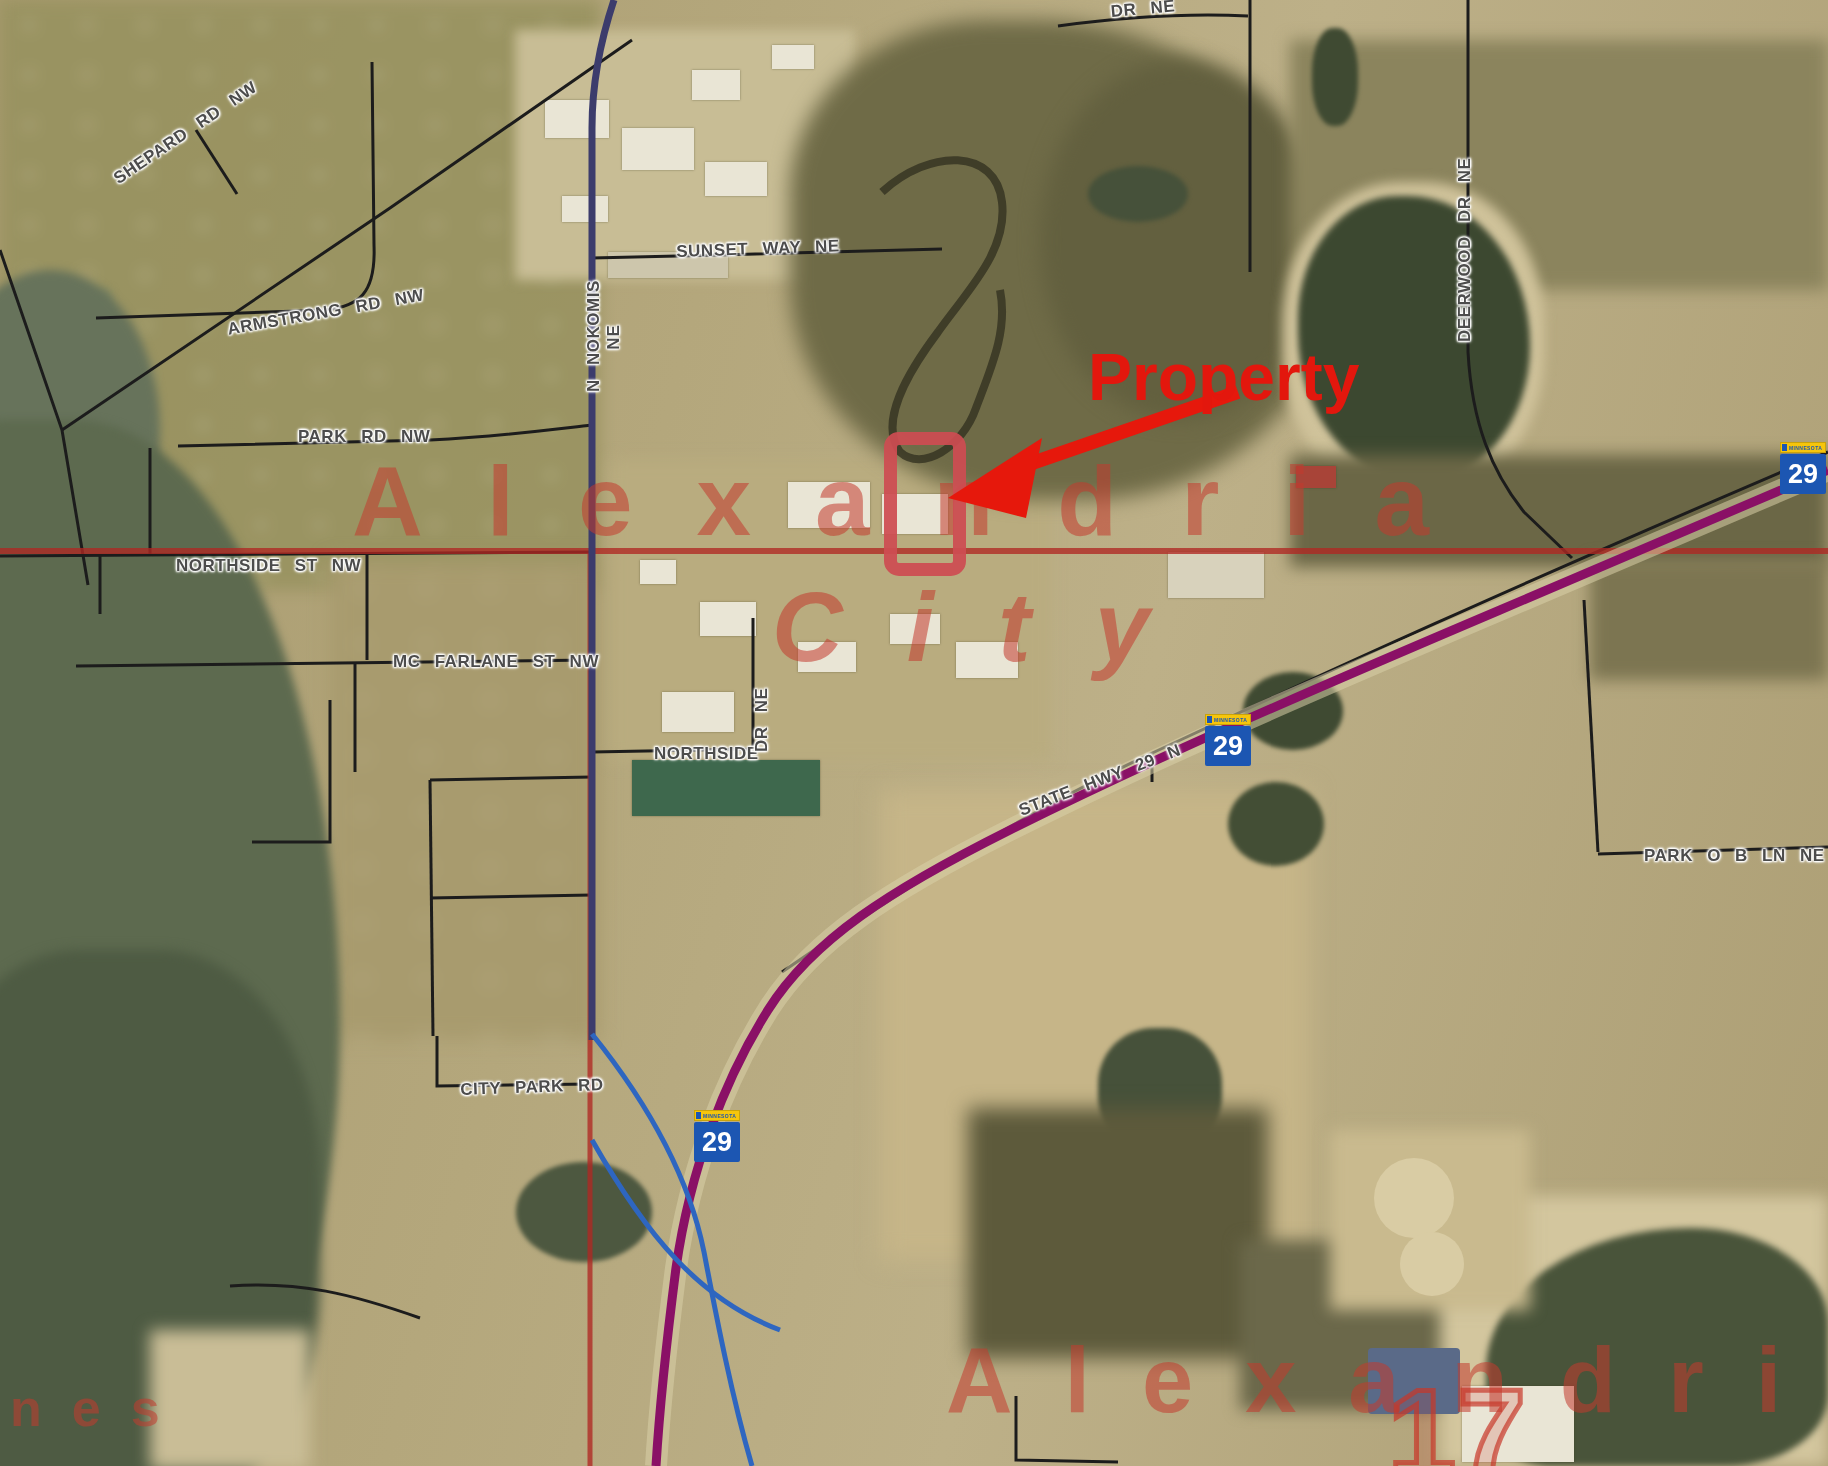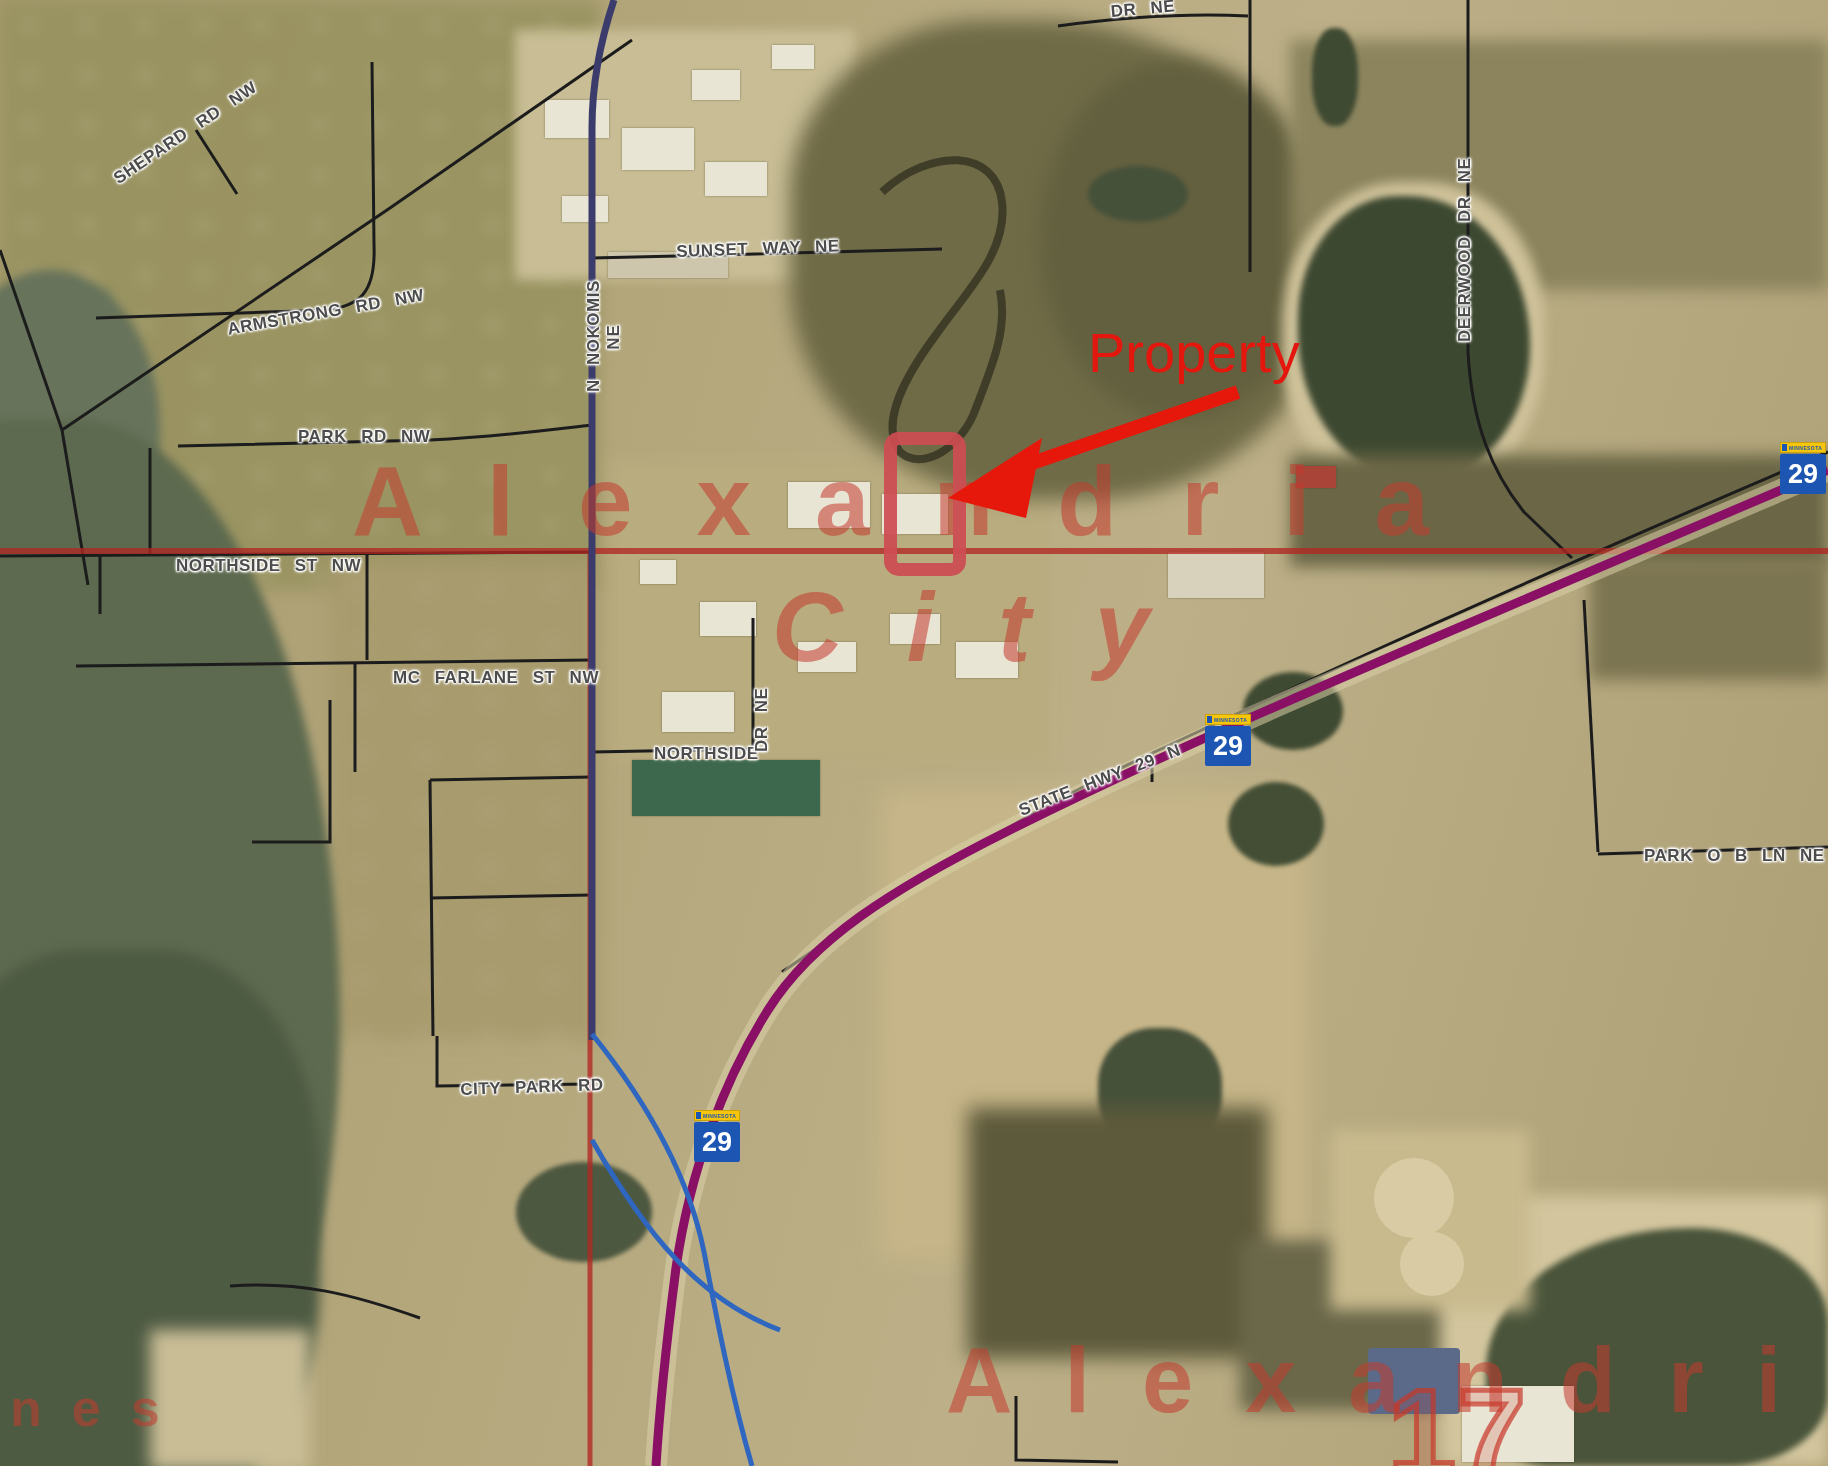--- a/index.html
+++ b/index.html
@@ -14,21 +14,21 @@
     letter-spacing:.5px;word-spacing:9px;z-index:30;transform-origin:0 0;
     text-shadow:0 0 2px #fff,0 0 4px #fff,1px 1px 2px #fff,-1px -1px 2px #fff,1px -1px 2px #fff,-1px 1px 2px #fff;}
   .street .l2{text-align:center;letter-spacing:1px;}
   .overlayTxt{position:absolute;font-weight:700;color:rgba(194,58,45,.55);z-index:25;white-space:nowrap;line-height:1;}
   .city1{left:352px;top:452px;font-size:98px;letter-spacing:64px;}
   .city2{left:772px;top:578px;font-size:98px;letter-spacing:64px;font-style:italic;}
   .city3{left:946px;top:1334px;font-size:92px;letter-spacing:52px;}
   .nes{left:10px;top:1382px;font-size:52px;letter-spacing:30px;}
   .r17{left:1388px;top:1372px;font-size:122px;color:rgba(200,55,42,.18);
        -webkit-text-stroke:5px rgba(200,55,42,.7);letter-spacing:2px;}
-  .propText{position:absolute;left:1088px;top:320px;font-size:56px;font-weight:400;color:#e3170d;z-index:45;}
+  .propText{position:absolute;left:1088px;top:339px;font-size:66px;font-weight:700;color:#e3170d;z-index:45;}
   .marker{position:absolute;left:884px;top:432px;width:56px;height:118px;z-index:38;
     border:13px solid rgba(206,76,82,.93);border-radius:15px;background:transparent;}
   .shield{position:absolute;z-index:36;width:46px;}
   .shield .banner{height:11px;background:#f6c50c;display:flex;align-items:center;
     font-size:5px;font-weight:700;color:#1c56b2;letter-spacing:.4px;border:1px solid #caa30a;box-sizing:border-box;}
   .shield .dot{width:5px;height:7px;background:#1c56b2;margin:0 2px 0 1px;flex:0 0 auto;}
   .shield .sq{margin-top:1px;width:46px;height:40px;background:#1c56b2;color:#fff;
     display:flex;align-items:center;justify-content:center;font-size:27px;font-weight:700;border-radius:2px;}
 </style>
 </head>
@@ -126,21 +126,21 @@
     <path d="M 1828,470 L 1500,610 C 1300,695 1150,760 1010,830 C 890,890 812,940 768,1010 C 724,1080 690,1170 676,1268 C 668,1330 660,1400 656,1466" stroke="#d9cfa8" stroke-width="22" opacity=".55" fill="none"></path>
     <path d="M 1828,470 L 1500,610 C 1300,695 1150,760 1010,830 C 890,890 812,940 768,1010 C 724,1080 690,1170 676,1268 C 668,1330 660,1400 656,1466" stroke="#8a1066" stroke-width="9" fill="none"></path>
     <path d="M 592,1034 C 642,1096 688,1172 704,1252 C 714,1304 730,1390 752,1466" stroke="#2e66c0" stroke-width="5" fill="none"></path>
     <path d="M 592,1140 C 646,1235 700,1300 780,1330" stroke="#2e66c0" stroke-width="5" fill="none"></path>
   </svg>
 
   <div class="street" style="left:110px;top:172px;transform:rotate(-34deg);">SHEPARD RD NW</div>
   <div class="street" style="left:226px;top:320px;transform:rotate(-10deg);">ARMSTRONG RD NW</div>
   <div class="street" style="left:298px;top:427px;">PARK RD NW</div>
   <div class="street" style="left:176px;top:556px;">NORTHSIDE ST NW</div>
-  <div class="street" style="left:393px;top:652px;margin-top:16px;">MC FARLANE ST NW</div>
+  <div class="street" style="left:393px;top:652px;">MC FARLANE ST NW</div>
   <div class="street" style="left:584px;top:392px;transform:rotate(-90deg);width:110px;text-align:center;">
     <div class="l1">N NOKOMIS</div>
     <div class="l2">NE</div>
   </div>
   <div class="street" style="left:676px;top:242px;transform:rotate(-2deg);">SUNSET WAY NE</div>
   <div class="street" style="left:654px;top:744px;text-align:right;">NORTHSIDE</div>
   <div class="street" style="left:752px;top:752px;transform:rotate(-90deg);">DR NE</div>
   <div class="street" style="left:1455px;top:342px;transform:rotate(-90deg);">DEERWOOD DR NE</div>
   <div class="street" style="left:1016px;top:802px;transform:rotate(-21deg);">STATE HWY 29 N</div>
   <div class="street" style="left:1644px;top:846px;">PARK O B LN NE</div>

